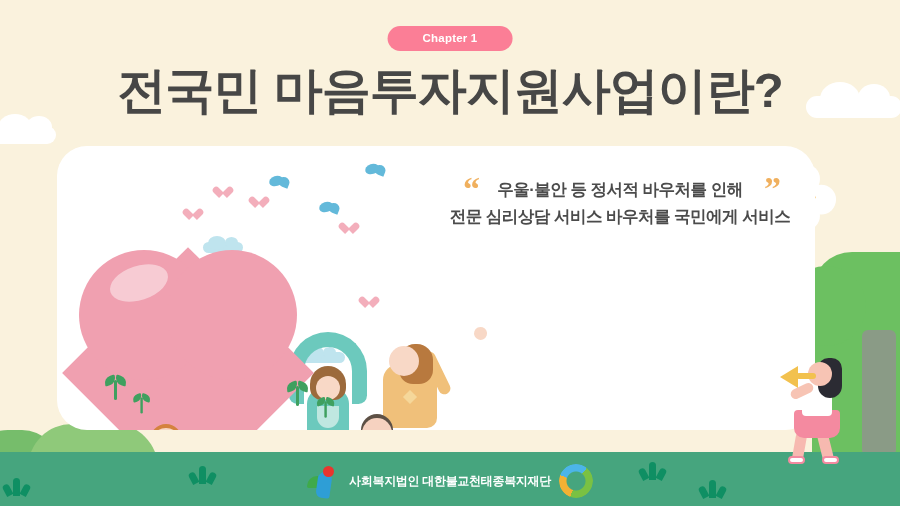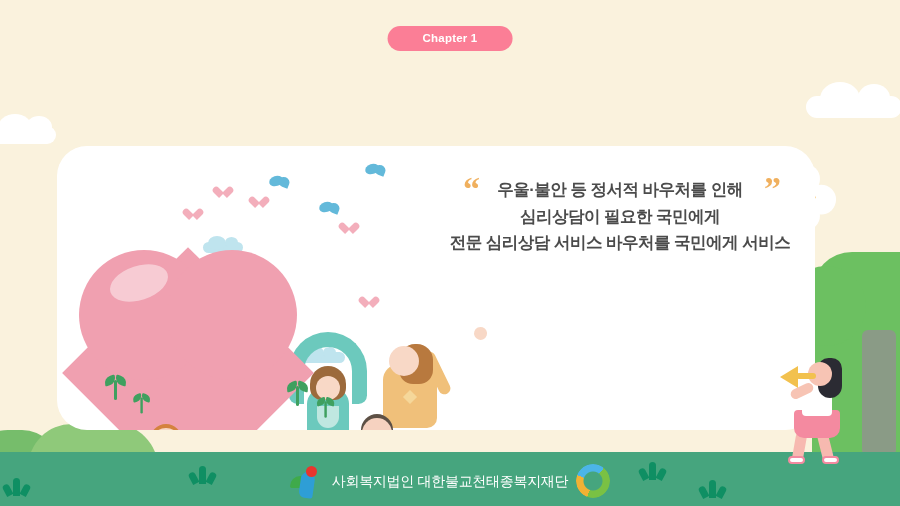--- a/index.html
+++ b/index.html
@@ -259,21 +259,21 @@
   }
   .mark { position:relative; width:34px; height:34px; flex:0 0 auto; }
   .mark .dot { position:absolute; left:16px; top:2px; width:11px; height:11px;
                background:#e8352e; border-radius:50%; }
   .mark .gsw { position:absolute; left:0; top:12px; width:20px; height:12px;
                background:#3faa4a; border-radius:12px 2px 12px 2px; }
   .mark .bsw { position:absolute; left:10px; top:8px; width:14px; height:26px;
                background:#2e9ed6; border-radius:12px 12px 4px 10px;
                transform:rotate(8deg); }
   .logo-text { line-height:1.05; text-align:left; }
-  .logo-top { font-size:14px; font-weight:normal; color:#ffffff; letter-spacing:-.3px; }
+  .logo-top { font-size:12px; font-weight:bold; color:#ffffff; letter-spacing:-.3px; }
   .logo-main { font-size:19px; font-weight:bold; color:#ffffff; letter-spacing:-1.2px; }
   .ring-logo {
     position:relative; width:34px; height:34px; flex:0 0 auto;
     border-radius:50%;
     background:
       conic-gradient(from 200deg,
         #f2b134 0deg 90deg,
         #4cb5e8 90deg 200deg,
         #7ac143 200deg 360deg);
     -webkit-mask: radial-gradient(circle, transparent 9px, #000 10px);
@@ -318,20 +318,21 @@
       <span></span>
     </div>
   <div class="grass" style="left:4px;  top:478px;">
       <span></span>
       <span></span>
       <span></span>
     </div>
 
   <div class="badge">Chapter 1</div>
 
+  <div class="title">전국민 마음투자지원사업이란?</div>
 
   <div class="card">
 
     <div class="illus">
 
       <div class="cloud-s" style="left:146px; top:96px; width:40px; height:11px;"></div>
       <div class="cloud-s" style="left:104px; top:130px; width:32px; height:9px;"></div>
       <div class="cloud-s" style="left:244px; top:206px; width:44px; height:11px;"></div>
 
       <div class="bird" style="left:212px; top:30px;">
@@ -418,21 +419,20 @@
           <div class="lf l"></div>
           <div class="lf r"></div>
       </div>
     </div>
 
     <div class="textcol">
       <div class="quote-wrap">
         <span class="qmark open">“</span>
         <span class="qmark close">”</span>
         <div class="lead">우울·불안 등 정서적 바우처를 인해</div>
-        <div class="lead">심리상담이 필요한 국민에게</div>
         <div class="lead">전문 심리상담 서비스 바우처를 국민에게 서비스</div>
       </div>
     </div>
   </div>
 
   <div class="girl">
     <div class="leg a"></div>
       <div class="leg b"></div>
     <div class="shoe a"></div>
       <div class="shoe b"></div>

